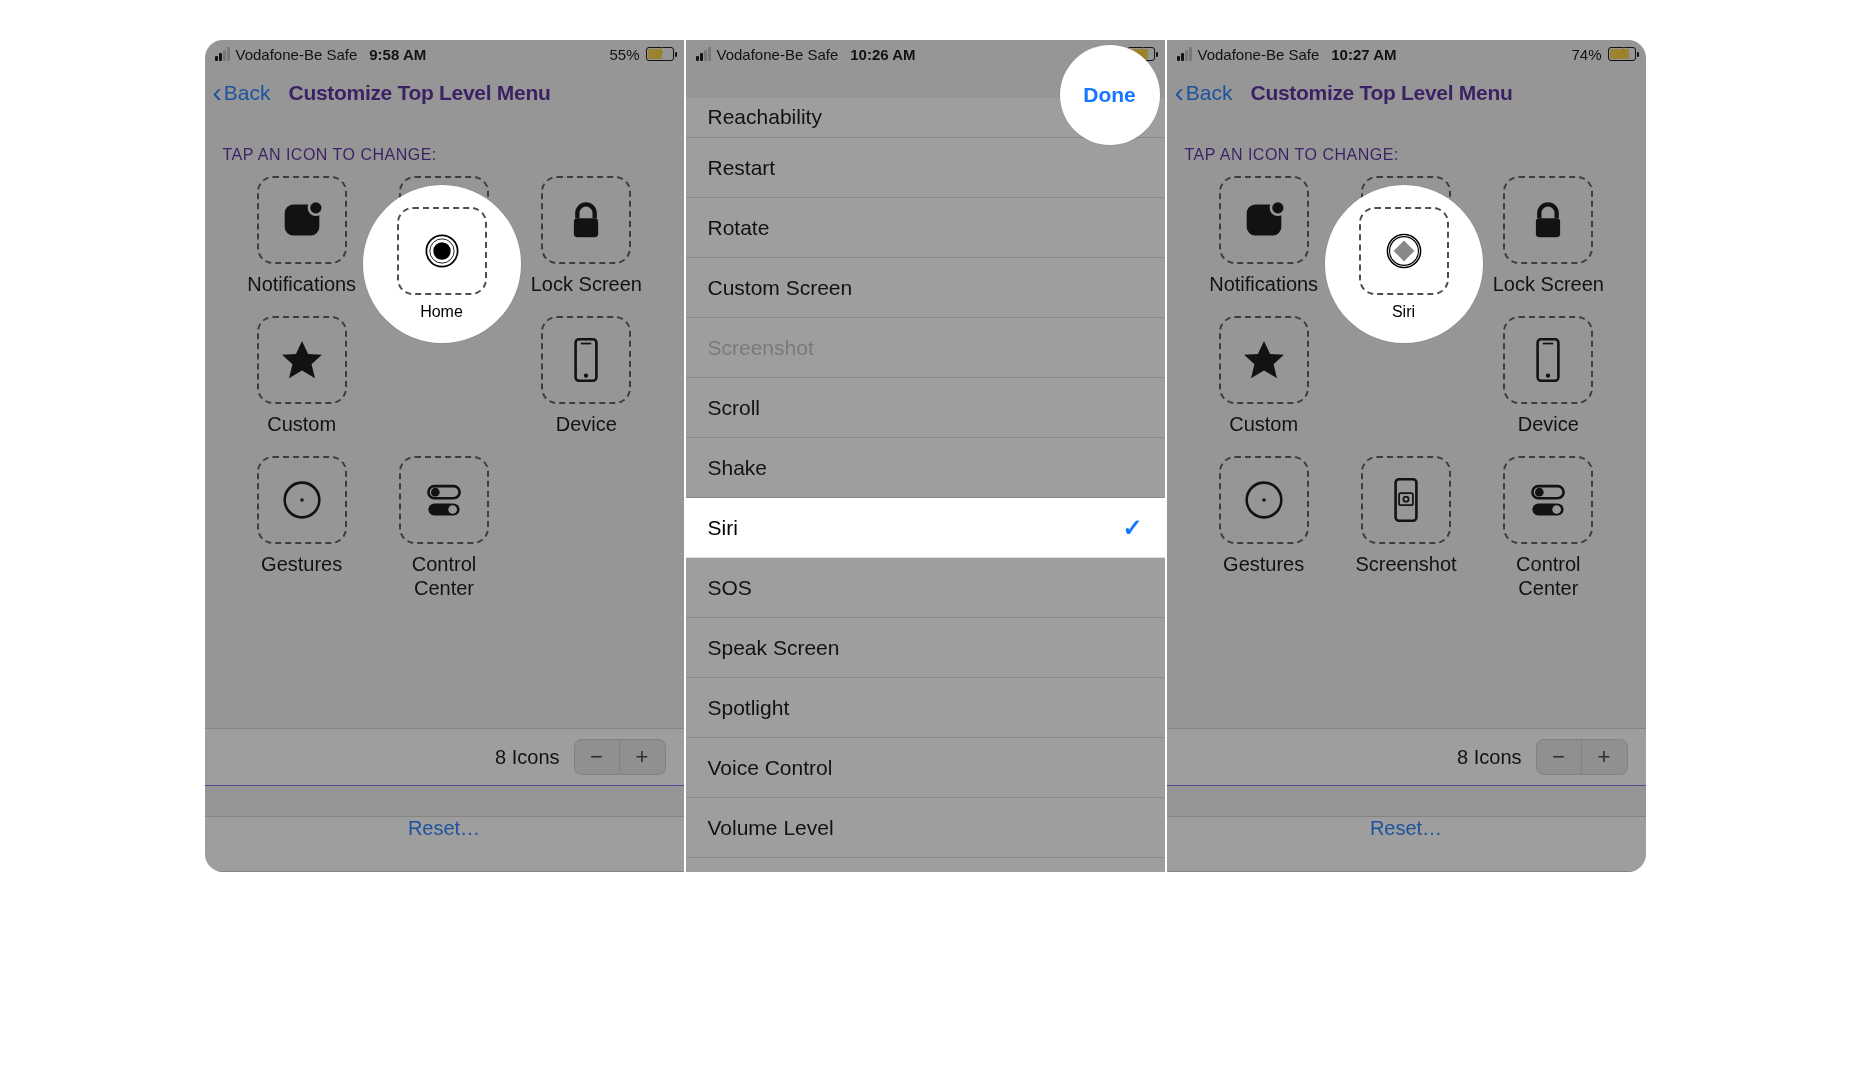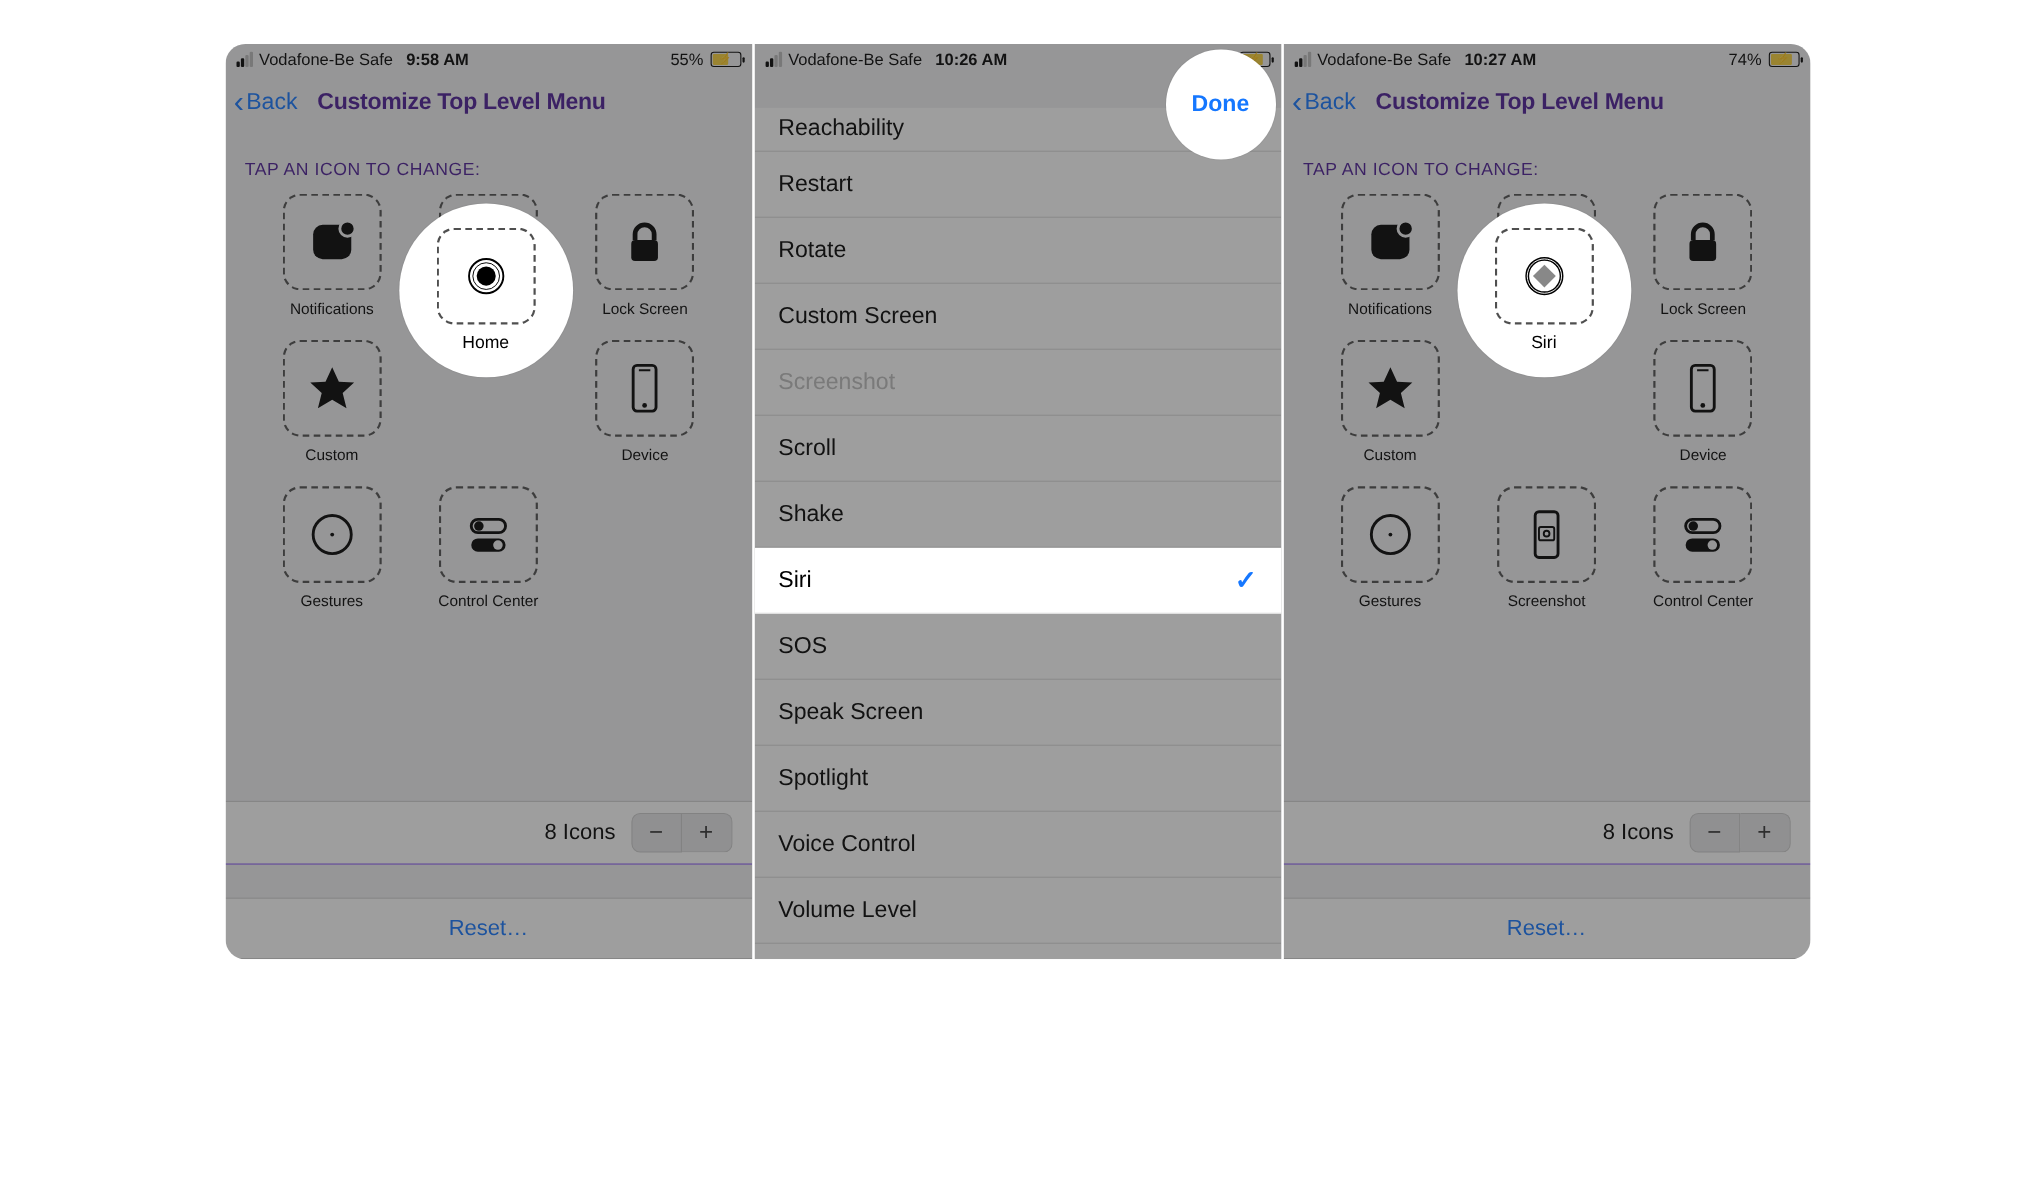--- a/index.html
+++ b/index.html
@@ -29,32 +29,32 @@
   .back { color:#1577ff; font-size:21px; display:flex; align-items:center; gap:2px; font-weight:400;}
   .back .chev { font-size:28px; line-height:1; font-weight:300; }
   .nav .title { font-size:21px; font-weight:700; color:#4c1d95; margin-left:18px; letter-spacing:-0.3px;}
   .nav .done { color:#1577ff; font-size:21px; font-weight:600; margin-left:auto; margin-right:10px;}
 
   .section-head { font-size:16px; color:#4c1d95; padding:28px 18px 12px; letter-spacing:0.5px; }
 
   .grid { display:grid; grid-template-columns:repeat(3,1fr); column-gap:28px; row-gap:20px; padding:0 40px; }
   .cell { display:flex; flex-direction:column; align-items:center; gap:8px; }
   .iconbox { width:90px; height:88px; border:2px dashed #4f4f4f; border-radius:16px; display:flex; align-items:center; justify-content:center; position:relative; }
-  .cell .label { font-size:14px; color:#000; text-align:center; line-height:1.2; max-width:120px; }
+  .cell .label { font-size:20px; color:#000; text-align:center; line-height:1.2; max-width:120px; }
 
   .iconbox svg { width:52px; height:52px; }
 
   .footer { position:absolute; left:0; right:0; bottom:0; }
   .stepper-row { background:#fff; height:58px; display:flex; align-items:center; justify-content:flex-end; padding:0 18px; gap:14px; border-top:1px solid #d0d0d0; border-bottom:1px solid #8b5cf6; }
   .stepper-row .txt { font-size:20px; color:#000; }
   .stepper { display:flex; }
   .stepper button { width:46px; height:36px; background:#e5e5e8; border:1px solid #ccc; font-size:22px; color:#333; display:flex; align-items:center; justify-content:center; }
   .stepper button:first-child { border-radius:8px 0 0 8px; }
   .stepper button:last-child { border-radius:0 8px 8px 0; border-left:none;}
-  .reset-row { background:#fff; height:56px; display:flex; align-items:center; justify-content:center; margin-top:30px; border-top:1px solid #d0d0d0; border-bottom:1px solid #d0d0d0;}
+  .reset-row { background:#fff; height:56px; display:flex; align-items:flex-start; justify-content:center; margin-top:30px; border-top:1px solid #d0d0d0; border-bottom:1px solid #d0d0d0;}
   .reset-row a{ color:#1577ff; font-size:20px; }
 
   
   .list { background:#fff; }
   .list .row { height:60px; display:flex; align-items:center; padding:0 22px; font-size:21px; color:#000; border-bottom:1px solid #dcdcdc; justify-content:space-between; }
   .list .row.partial-top { height:40px; align-items:flex-end; padding-bottom:8px; border-top:none;}
   .list .row.disabled { color:#bdbdbd; }
   .list .row .check { color:#1577ff; font-size:24px; font-weight:700; }
 
   

